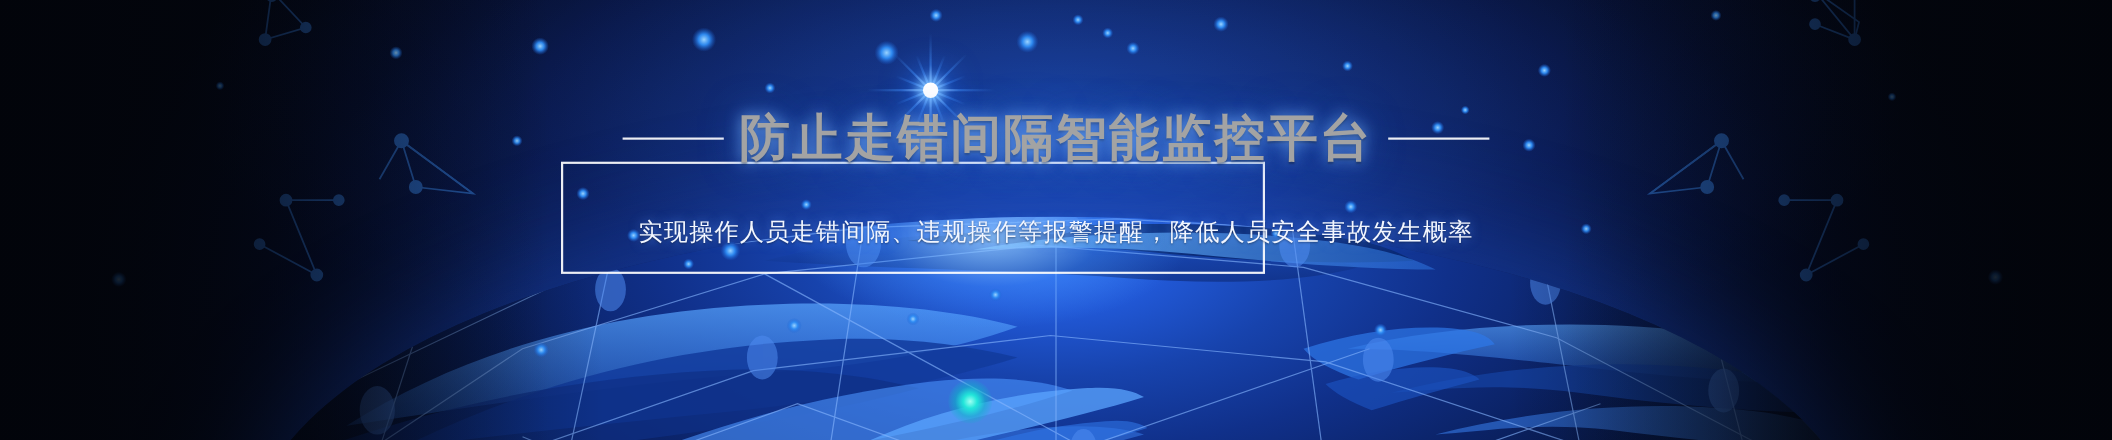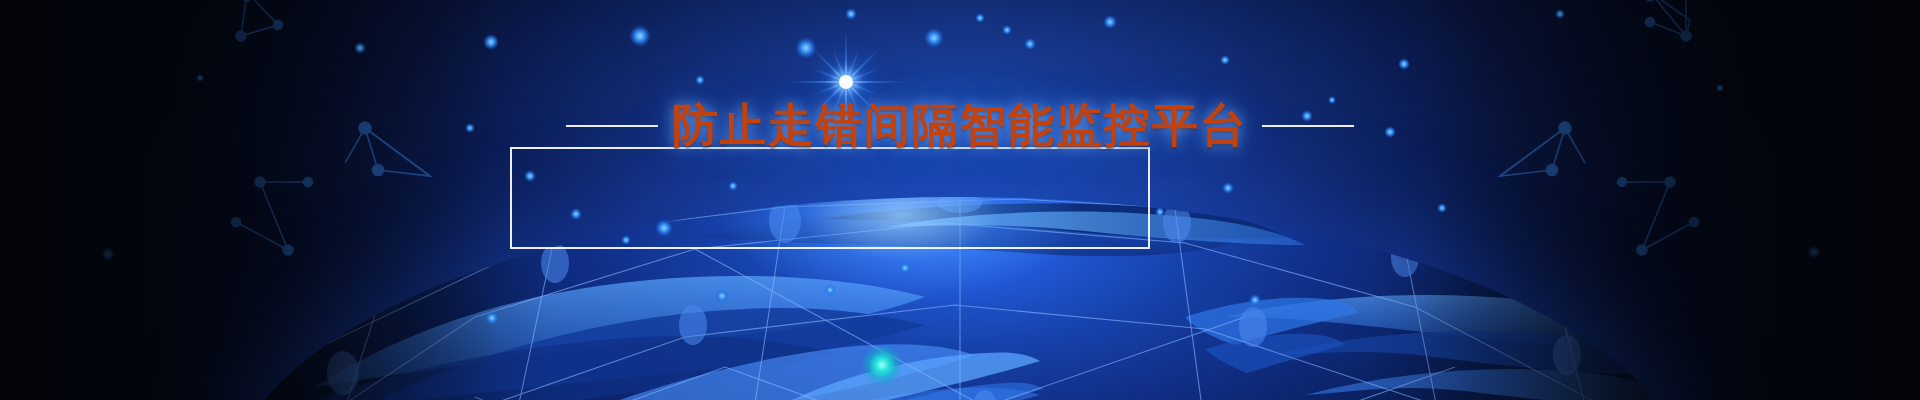--- a/index.html
+++ b/index.html
@@ -87,21 +87,21 @@
   .rule {
     height: 2px;
     width: 92px;
     background: rgba(255,255,255,0.92);
   }
   .title {
     font-family: Liberation Sans, sans-serif;
     font-size: 46px;
     font-weight: bold;
     letter-spacing: 2px;
-    color: #c2410c;
+    color: #a3a3a3;
     white-space: nowrap;
     text-shadow:
       0 0 14px rgba(120,180,255,0.85),
       0 0 34px rgba(40,110,235,0.6),
       0 2px 2px rgba(0,0,0,0.45);
   }
 
   .subtitle {
     position: absolute;
     left: 0; right: 0; top: 196px;
@@ -356,14 +356,15 @@
   <div class="bg-edge-dark"></div>
 
   <div class="frame"></div>
 
   <div class="title-wrap">
     <div class="rule"></div>
     <div class="title">防止走错间隔智能监控平台</div>
     <div class="rule"></div>
   </div>
 
+  <div class="subtitle">实现操作人员走错间隔、违规操作等报警提醒，降低人员安全事故发生概率</div>
 
 </div>
 
 </body></html>

